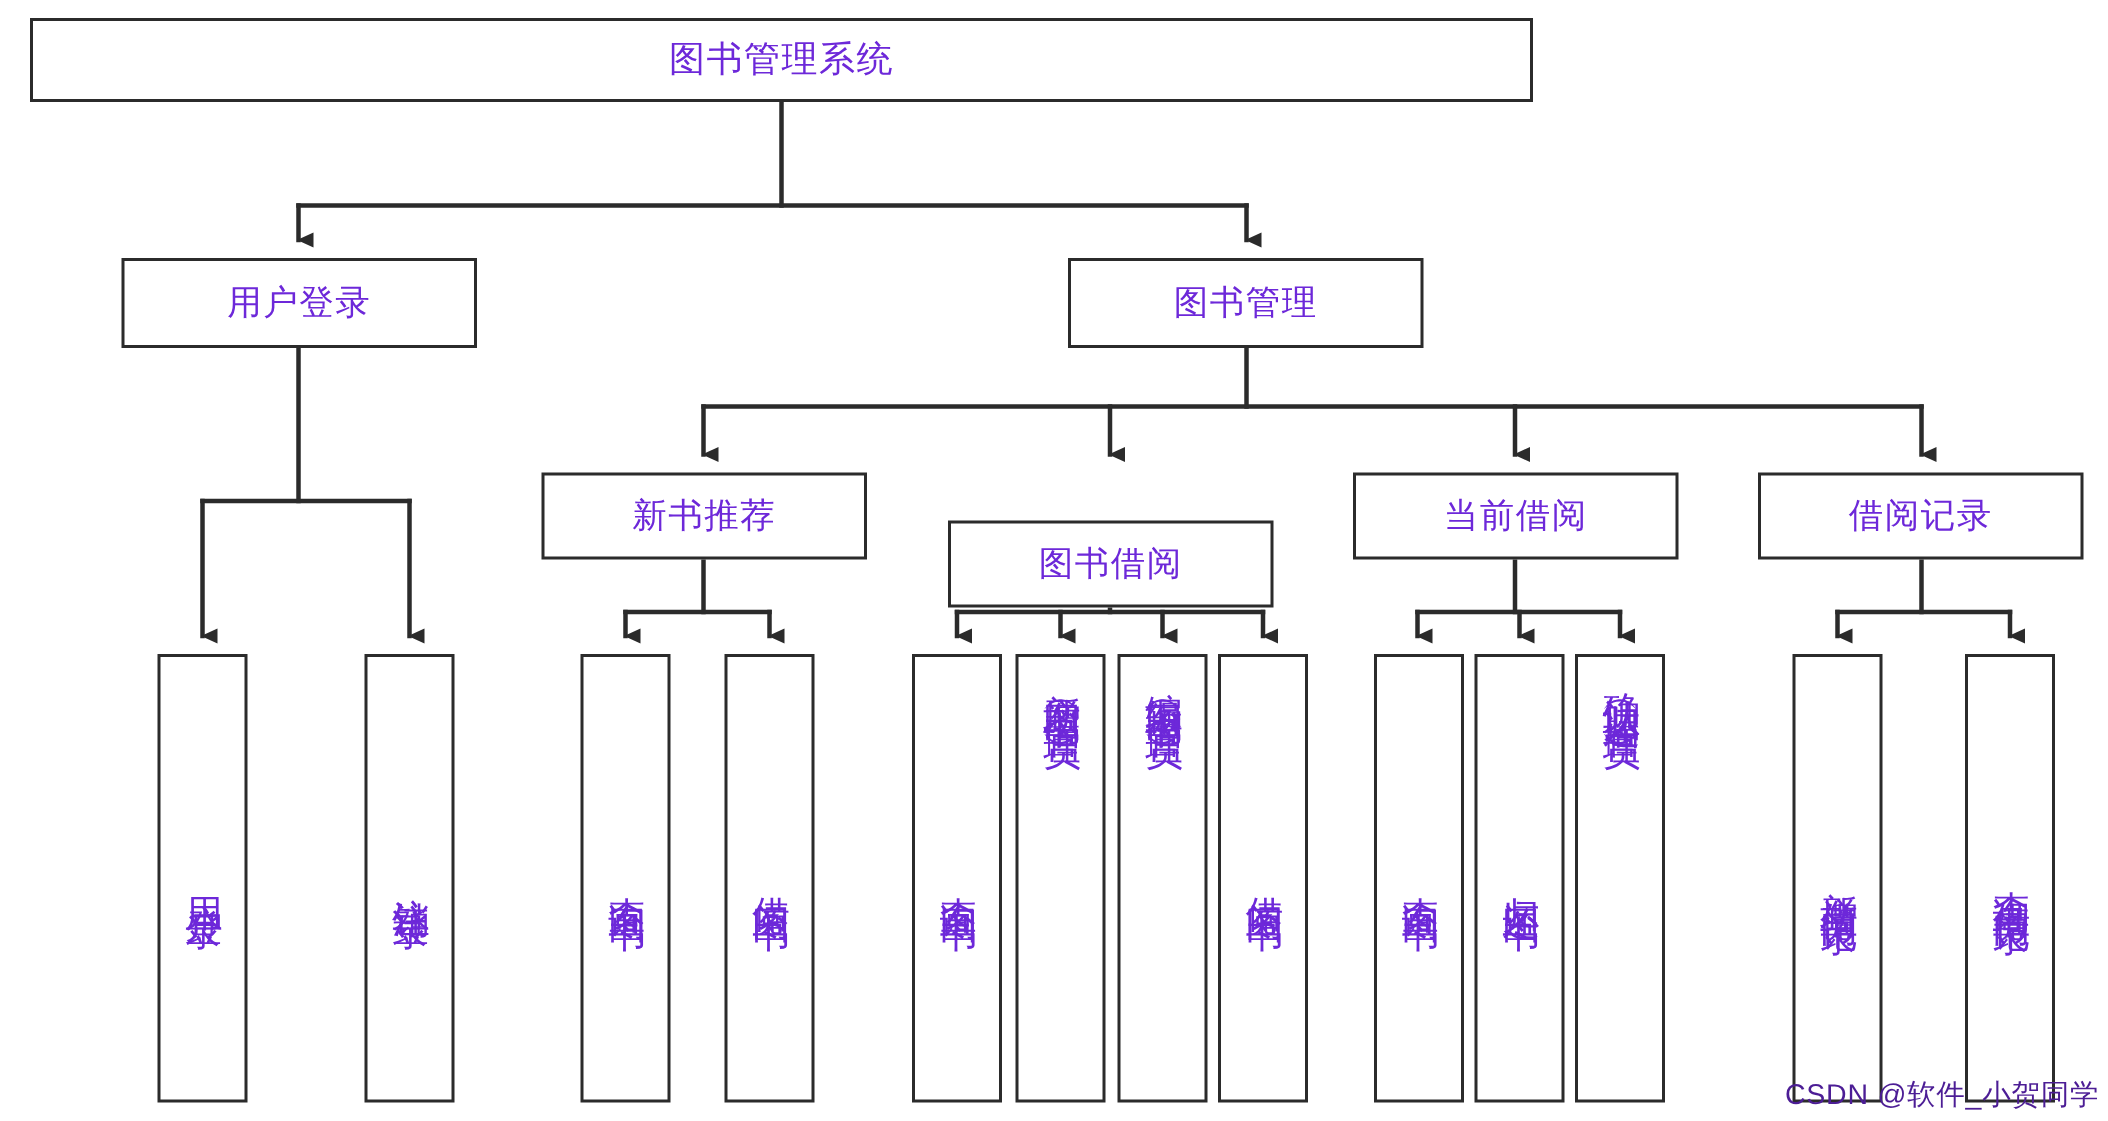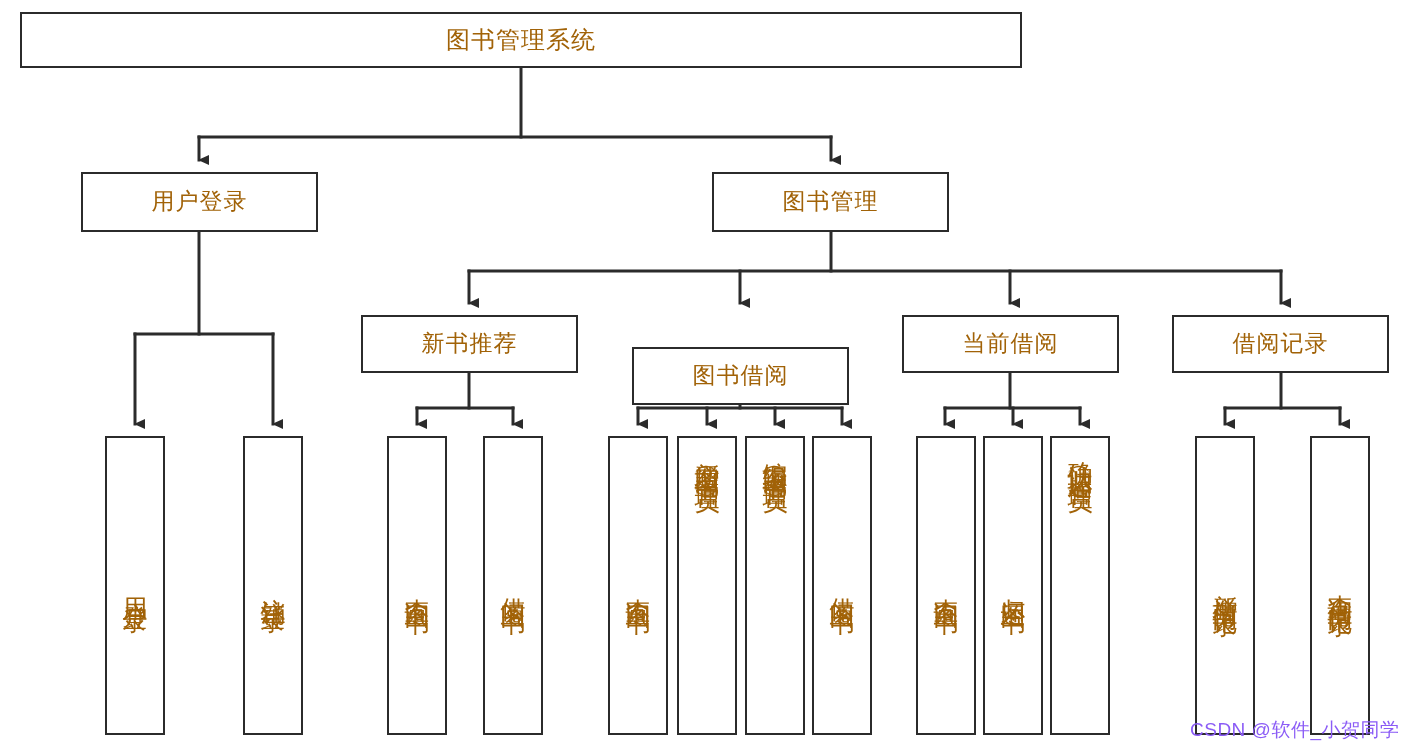--- a/index.html
+++ b/index.html
@@ -22,21 +22,21 @@
     pointer-events:none;
   }
   .node{
     position:absolute;
     box-sizing:border-box;
     background:#ffffff;
     border:2.5px solid #2b2b2b;
     display:flex;
     align-items:center;
     justify-content:center;
-    color:#a16207;
+    color:#6d28d9;
     z-index:2;
   }
   .node .label{
     display:block;
     text-align:center;
     line-height:1.18;
     letter-spacing:1px;
   }
   
   .node.h .label{
@@ -59,21 +59,21 @@
     letter-spacing:4px;
     white-space:nowrap;
   }
   
   .node.v.mid{
     align-items:center;
     padding-top:0;
   }
   .watermark{
     position:absolute;
-    color:#8b5cf6;
+    color:#4c1d95;
     font-size:19px;
     white-space:nowrap;
     z-index:5;
     letter-spacing:.5px;
   }
 </style>
 </head>
 <body>
 
 <div id="canvas">

